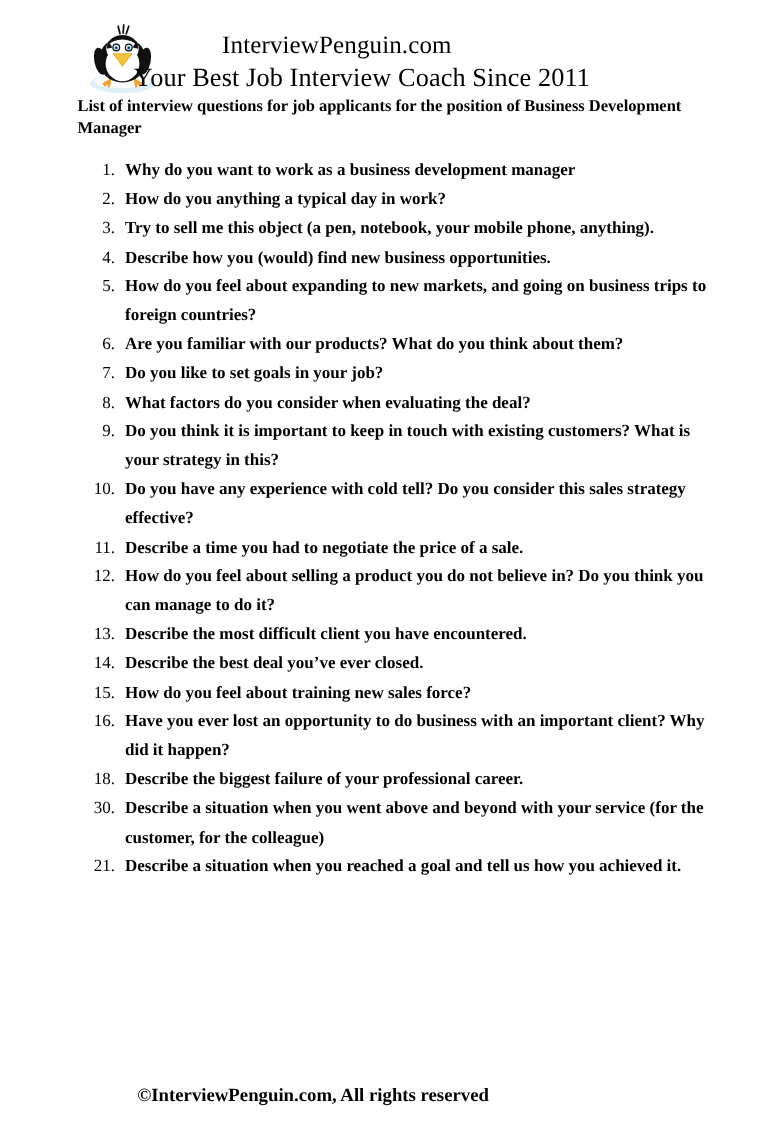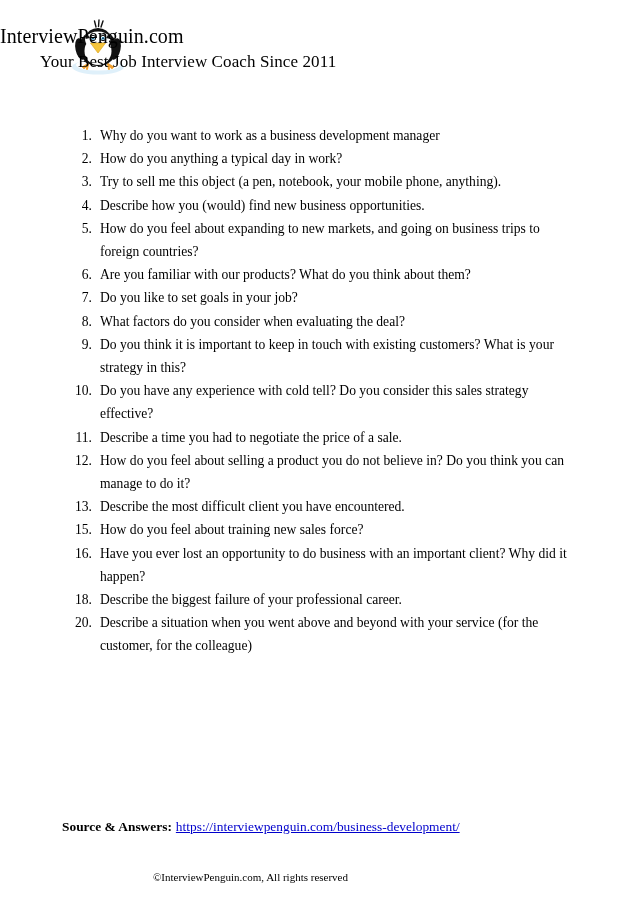--- a/index.html
+++ b/index.html
@@ -38,29 +38,29 @@
     width: 64px;
     height: 62px;
   }
   .logo svg { display: block; width: 64px; height: 62px; }
 
   .brand-lines {
     position: absolute;
     left: 0;
     top: 24px;
     width: 539px;
-    text-align: left;
+    text-align: center;
   }
   .brand-line1 {
     font-size: 20px;
     line-height: 25px;
     letter-spacing: 0.1px;
   }
   .brand-line2 {
-    font-size: 17px;
+    font-size: 21px;
     line-height: 26px;
     letter-spacing: 0.1px;
     margin-left: 40px;
   }
 
   
   .doc-title {
     position: absolute;
     left: 62px;
     top: 76px;
@@ -92,20 +92,21 @@
     position: absolute;
     left: 0;
     top: 0;
     width: 30px;
     text-align: right;
     font-size: 13.6px;
     line-height: 23.2px;
   }
   .qtext {
     display: block;
+    font-weight: bold;
   }
 
   
   .source-line {
     position: absolute;
     left: 62px;
     top: 818px;
     width: 520px;
     font-size: 13.4px;
     line-height: 18px;
@@ -120,22 +121,23 @@
     margin-left: 4px;
   }
 
   
   .footer {
     position: absolute;
     left: 0;
     top: 869px;
     width: 501px;
     text-align: center;
-    font-size: 11px;
+    font-size: 15px;
     line-height: 16px;
+    font-weight: bold;
   }
 </style>
 </head>
 <body>
 
 <div class="page">
 
   <div class="header">
 
     <div class="logo">
@@ -173,20 +175,21 @@
       </svg>
     </div>
 
     <div class="brand-lines">
       <div class="brand-line1">InterviewPenguin.com</div>
       <div class="brand-line2">Your Best Job Interview Coach Since 2011</div>
     </div>
 
   </div>
 
+  <div class="doc-title">List of interview questions for job applicants for the position of Business Development Manager</div>
 
   <ol class="qlist">
     <li class="qitem">
       <span class="qnum">1.</span>
       <span class="qtext">Why do you want to work as a business development manager</span>
     </li>
     <li class="qitem">
       <span class="qnum">2.</span>
       <span class="qtext">How do you anything a typical day in work?</span>
     </li>
@@ -228,38 +231,43 @@
     </li>
     <li class="qitem">
       <span class="qnum">12.</span>
       <span class="qtext">How do you feel about selling a product you do not believe in? Do you think you can manage to do it?</span>
     </li>
     <li class="qitem">
       <span class="qnum">13.</span>
       <span class="qtext">Describe the most difficult client you have encountered.</span>
     </li>
     <li class="qitem">
+      <span class="qnum">14.</span>
+      <span class="qtext">Describe the best deal you’ve ever closed.</span>
+    </li>
+    <li class="qitem">
       <span class="qnum">15.</span>
       <span class="qtext">How do you feel about training new sales force?</span>
     </li>
     <li class="qitem">
       <span class="qnum">16.</span>
       <span class="qtext">Have you ever lost an opportunity to do business with an important client? Why did it happen?</span>
     </li>
     <li class="qitem">
       <span class="qnum">18.</span>
       <span class="qtext">Describe the biggest failure of your professional career.</span>
     </li>
     <li class="qitem">
-      <span class="qnum">20.</span>
+      <span class="qnum">30.</span>
       <span class="qtext">Describe a situation when you went above and beyond with your service (for the customer, for the colleague)</span>
     </li>
+    <li class="qitem">
+      <span class="qnum">21.</span>
+      <span class="qtext">Describe a situation when you reached a goal and tell us how you achieved it.</span>
+    </li>
   </ol>
 
-  <div class="source-line">
-    <span class="source-label">Source &amp; Answers:</span><a class="source-url" href="#">https://interviewpenguin.com/business-development/</a>
-  </div>
 
   <div class="footer">
     <span>©InterviewPenguin.com, All rights reserved</span>
   </div>
 
 </div>
 
 </body></html>

